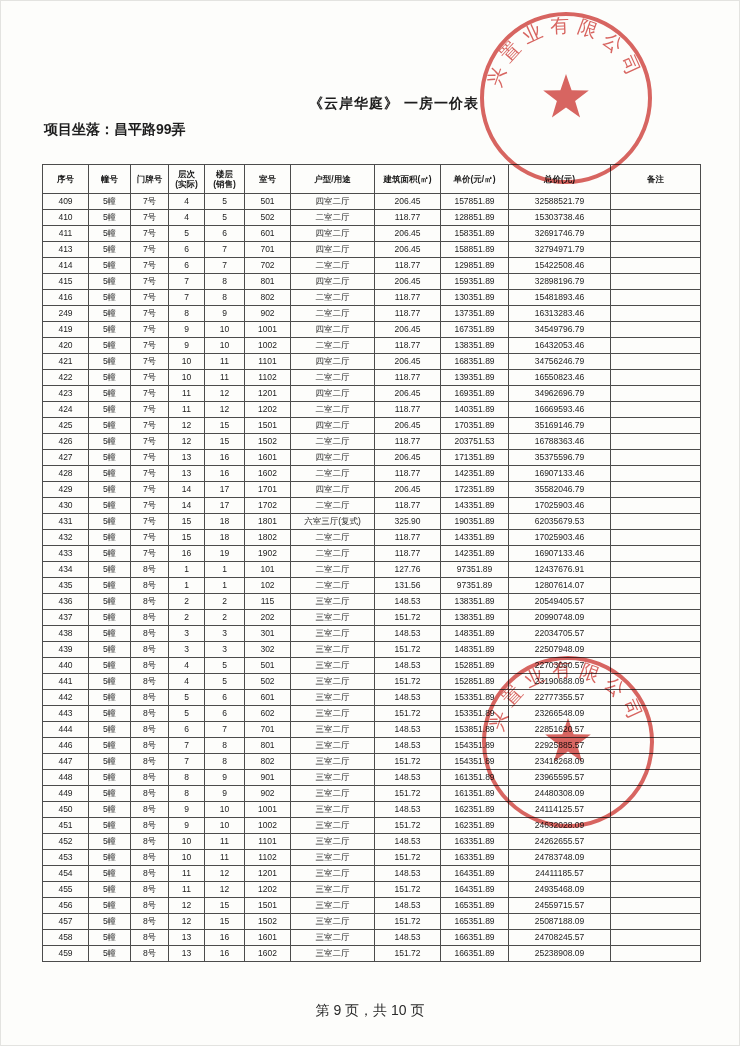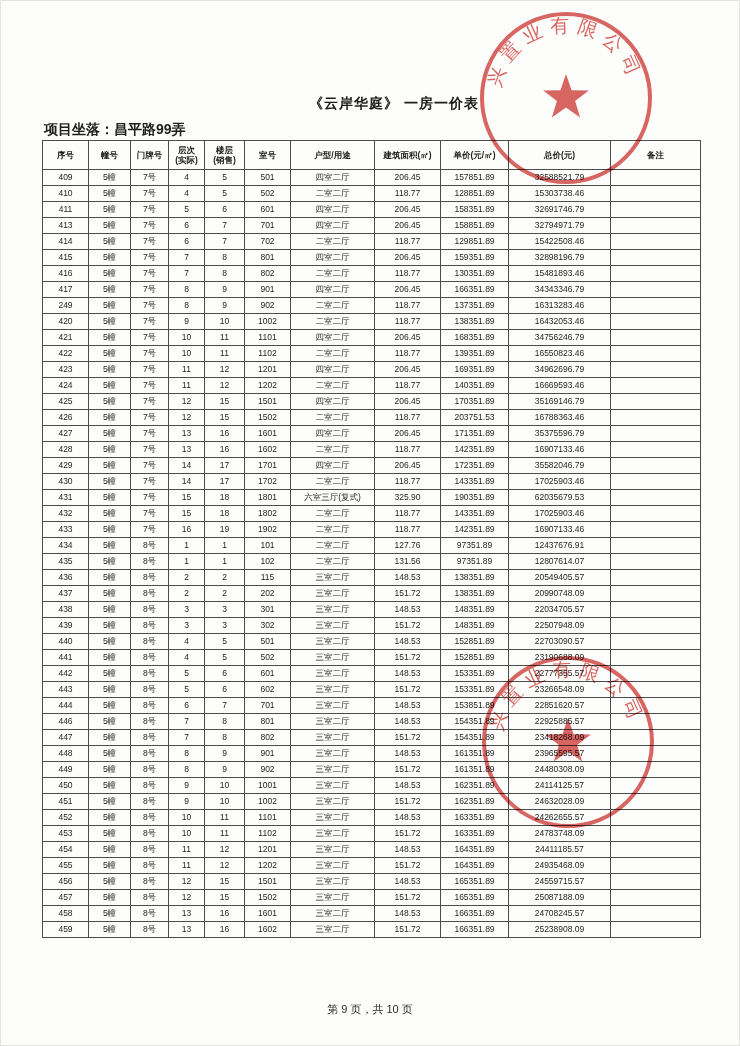--- a/index.html
+++ b/index.html
@@ -11,35 +11,35 @@
   }
   .title {
     position:absolute; top:95px; left:0; width:100%;
     text-align:center; font-size:14px; font-weight:bold; letter-spacing:1px;padding-left:24px;
   }
   .location {
     position:absolute; top:121px; left:44px;
     font-size:14px; font-weight:bold;
   }
   .tablewrap { position:absolute; top:140px; left:42px; width:658px; }
-  table { border-collapse:collapse; table-layout:fixed; width:658px; }
+  table { border-collapse:collapse; table-layout:fixed; width:658px;margin-top:24px; }
   th, td {
     border:1px solid #4c4c4c; text-align:center; overflow:hidden;
   }
   th {
     font-size:8.5px; font-weight:bold; white-space:pre-line;
     height:26px; line-height:1.2; padding:1px 0; background:#fdfdfb;
   }
   td {
     font-size:8.5px; white-space:nowrap;
     height:15px; line-height:15px; padding:0 1px;
   }
   .footer {
     position:absolute; top:1002px; left:0; width:100%;
-    text-align:center; font-size:11px; color:#2a2a2a;
+    text-align:center; font-size:14px; color:#2a2a2a;
   }
   .seal {
     position:absolute; opacity:0.78; mix-blend-mode:multiply;
     pointer-events:none; z-index:5;
   }
   .seal1 { top:8px;  left:476px; }
   .seal2 { top:652px; left:478px; }
 </style>
 </head>
 <body>
@@ -167,43 +167,43 @@
             <td>7</td>
             <td>8</td>
             <td>802</td>
             <td>二室二厅</td>
             <td>118.77</td>
             <td>130351.89</td>
             <td>15481893.46</td>
             <td></td>
           </tr>
           <tr>
-            <td>417</td>
-            <td>5幢</td>
-            <td>7号</td>
-            <td>8</td>
-            <td>9</td>
-            <td>901</td>
-            <td>四室二厅</td>
-            <td>206.45</td>
-            <td>166351.89</td>
-            <td>34343346.79</td>
-            <td></td>
-          </tr>
-          <tr>
             <td>249</td>
             <td>5幢</td>
             <td>7号</td>
             <td>8</td>
             <td>9</td>
             <td>902</td>
             <td>二室二厅</td>
             <td>118.77</td>
             <td>137351.89</td>
             <td>16313283.46</td>
+            <td></td>
+          </tr>
+          <tr>
+            <td>419</td>
+            <td>5幢</td>
+            <td>7号</td>
+            <td>9</td>
+            <td>10</td>
+            <td>1001</td>
+            <td>四室二厅</td>
+            <td>206.45</td>
+            <td>167351.89</td>
+            <td>34549796.79</td>
             <td></td>
           </tr>
           <tr>
             <td>420</td>
             <td>5幢</td>
             <td>7号</td>
             <td>9</td>
             <td>10</td>
             <td>1002</td>
             <td>二室二厅</td>

